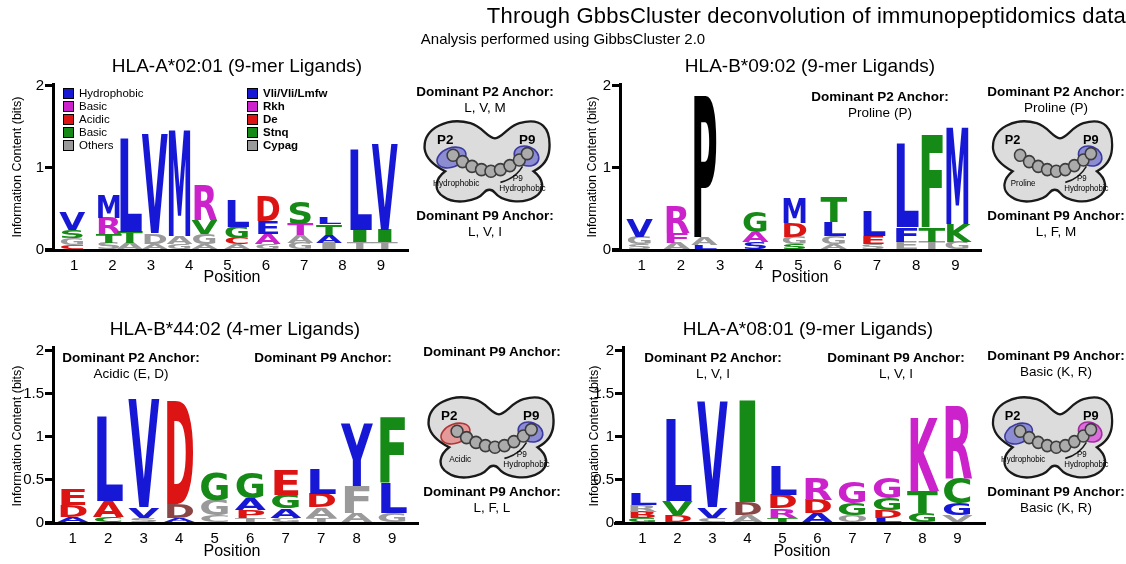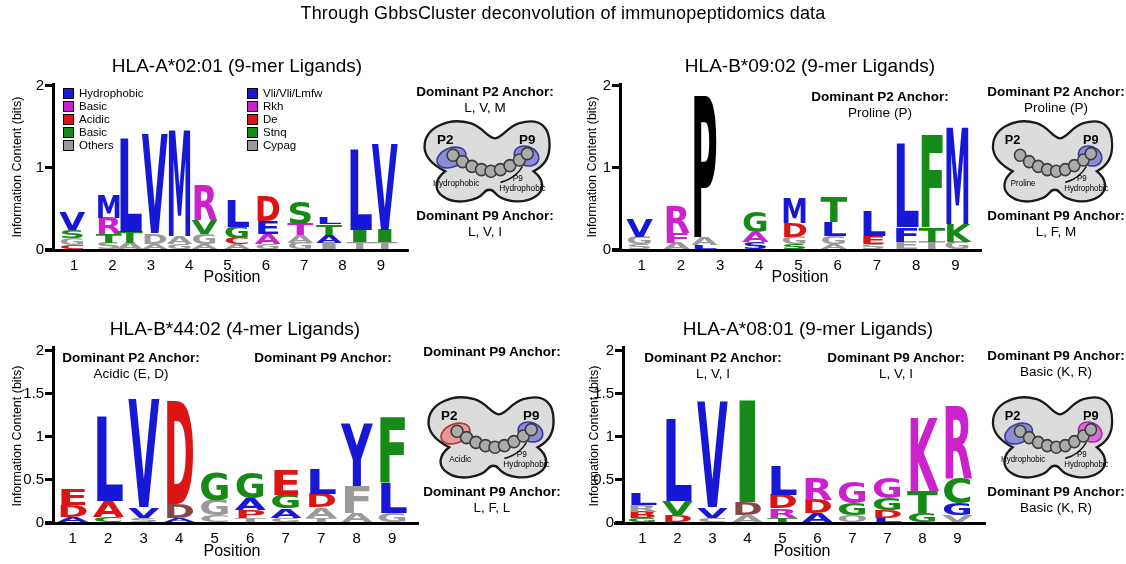--- a/index.html
+++ b/index.html
@@ -1,48 +1,49 @@
 <!DOCTYPE html>
 <html><head>
 <meta charset="utf-8">
 <style>
   html,body{margin:0;padding:0;background:#fff;}
   #stage{position:relative;width:1126px;height:564px;background:#ffffff;
          font-family:"Liberation Sans",sans-serif;color:#000;overflow:hidden;}
   .abs{position:absolute;}
-  .main-title{left:0;top:3px;width:1126px;text-align:center;font-size:18px;letter-spacing:.2px;}
+  .main-title{left:0;top:3px;width:1126px;text-align:right;font-size:22px;letter-spacing:.2px;}
   .sub-title{left:0;top:30px;width:1126px;text-align:center;font-size:15px;}
   .panel-title{width:420px;text-align:center;font-size:19px;}
   .pt1{left:27px;top:55px;} .pt2{left:600px;top:55px;}
   .pt3{left:25px;top:318px;} .pt4{left:598px;top:318px;}
   .ylab{font-size:12.5px;white-space:nowrap;transform:translate(-50%,-50%) rotate(-90deg);}
   .yl1{left:17px;top:167px;} .yl2{left:592px;top:167px;}
   .yl3{left:17px;top:436px;} .yl4{left:594px;top:436px;}
   .xlab{width:120px;text-align:center;font-size:16px;}
   .xl1{left:172px;top:268px;} .xl2{left:740px;top:268px;}
   .xl3{left:172px;top:542px;} .xl4{left:742px;top:542px;}
   .spine{background:#000;}
   .ytick-label{width:34px;text-align:right;font-size:15px;}
   .ytick-dash{background:#000;height:3px;width:7px;}
   .xtick-label{width:30px;text-align:center;font-size:15px;}
   .legend-item{position:absolute;height:13px;}
   .legend-swatch{position:absolute;left:0;top:1px;width:11px;height:11px;border:1.5px solid #000;box-sizing:border-box;}
   .legend-text{position:absolute;left:16px;top:0;font-size:11.5px;white-space:nowrap;}
-  .bold{font-weight:normal;}
+  .bold{font-weight:bold;}
   .anno{text-align:center;font-size:13.5px;line-height:16px;white-space:nowrap;}
   .anno .l1{font-weight:bold;}
   #logo-svg{position:absolute;left:0;top:0;pointer-events:none;}
   .cartoon{position:absolute;}
 </style>
 </head>
 <body>
 
 <div id="stage">
 
   <div class="abs main-title">Through GbbsCluster deconvolution of immunopeptidomics data</div>
+  <div class="abs sub-title">Analysis performed using GibbsCluster 2.0</div>
 
   <div class="abs panel-title pt1">HLA-A*02:01 (9-mer Ligands)</div>
   <div class="abs panel-title pt2">HLA-B*09:02 (9-mer Ligands)</div>
   <div class="abs panel-title pt3">HLA-B*44:02 (4-mer Ligands)</div>
   <div class="abs panel-title pt4">HLA-A*08:01 (9-mer Ligands)</div>
 
   <div class="abs ylab yl1">Information Content (bits)</div>
   <div class="abs ylab yl2">Information Content (bits)</div>
   <div class="abs ylab yl3">Information Content (bits)</div>
   <div class="abs ylab yl4">Information Content (bits)</div>

